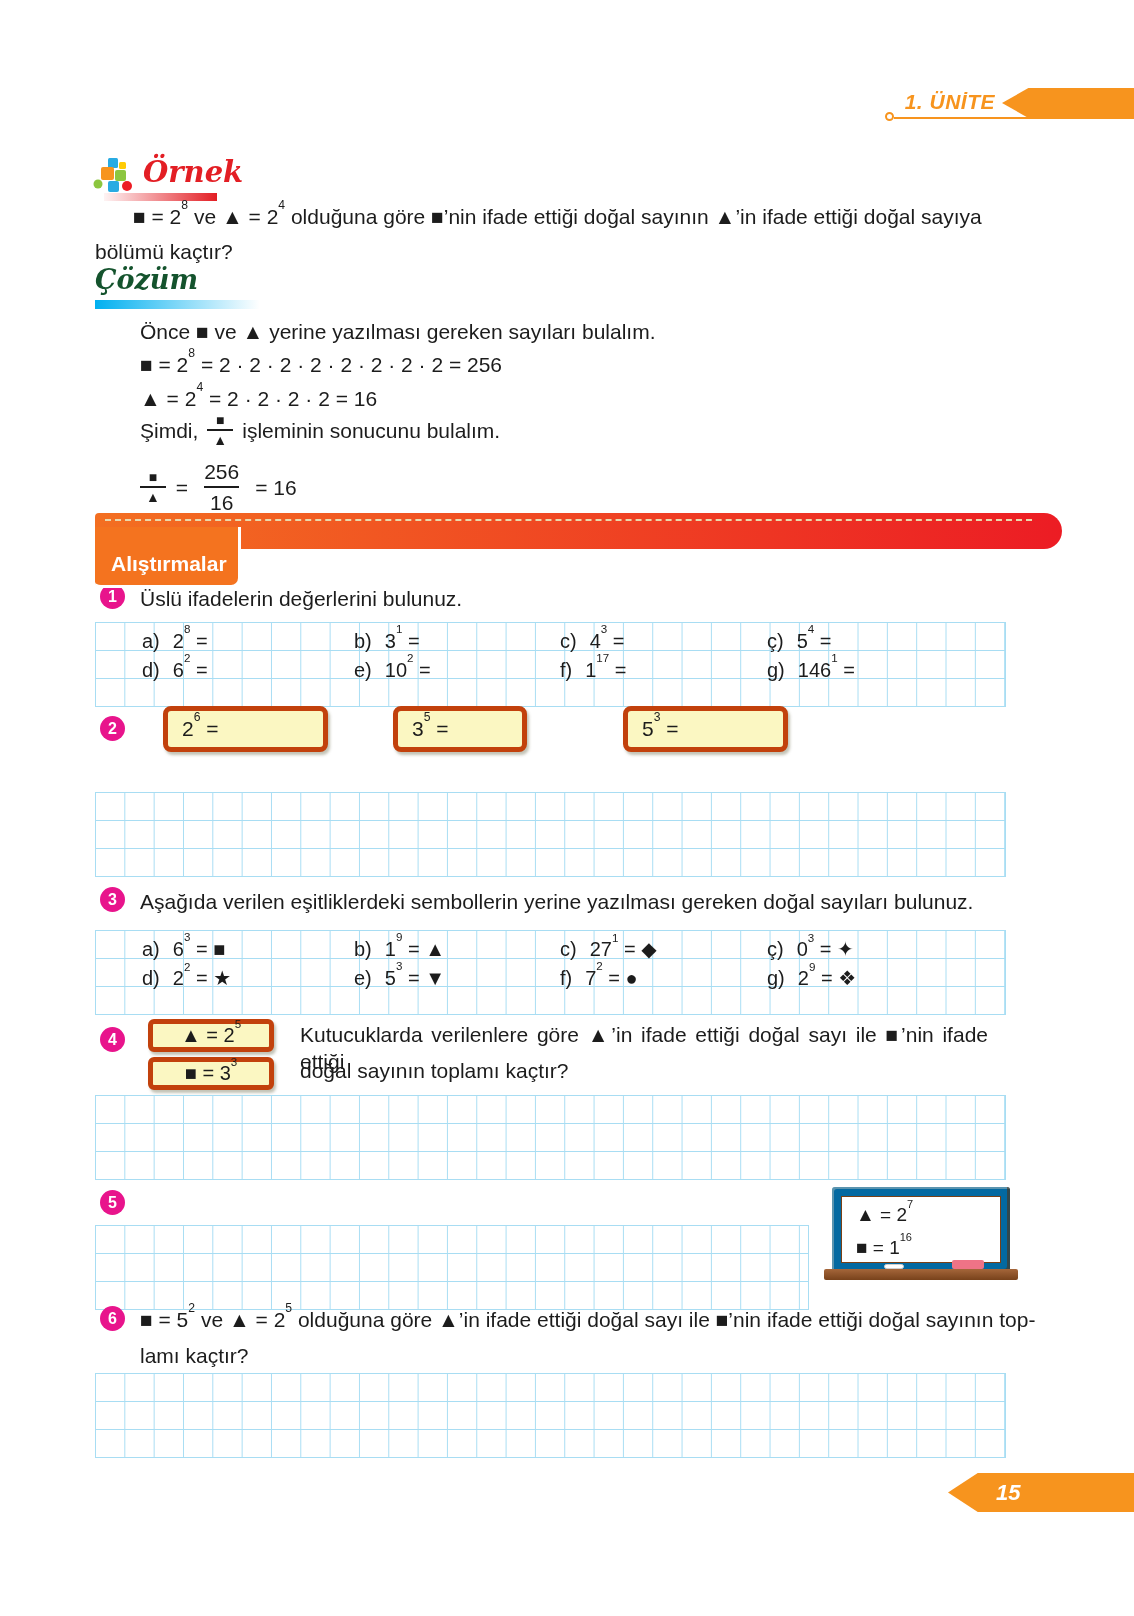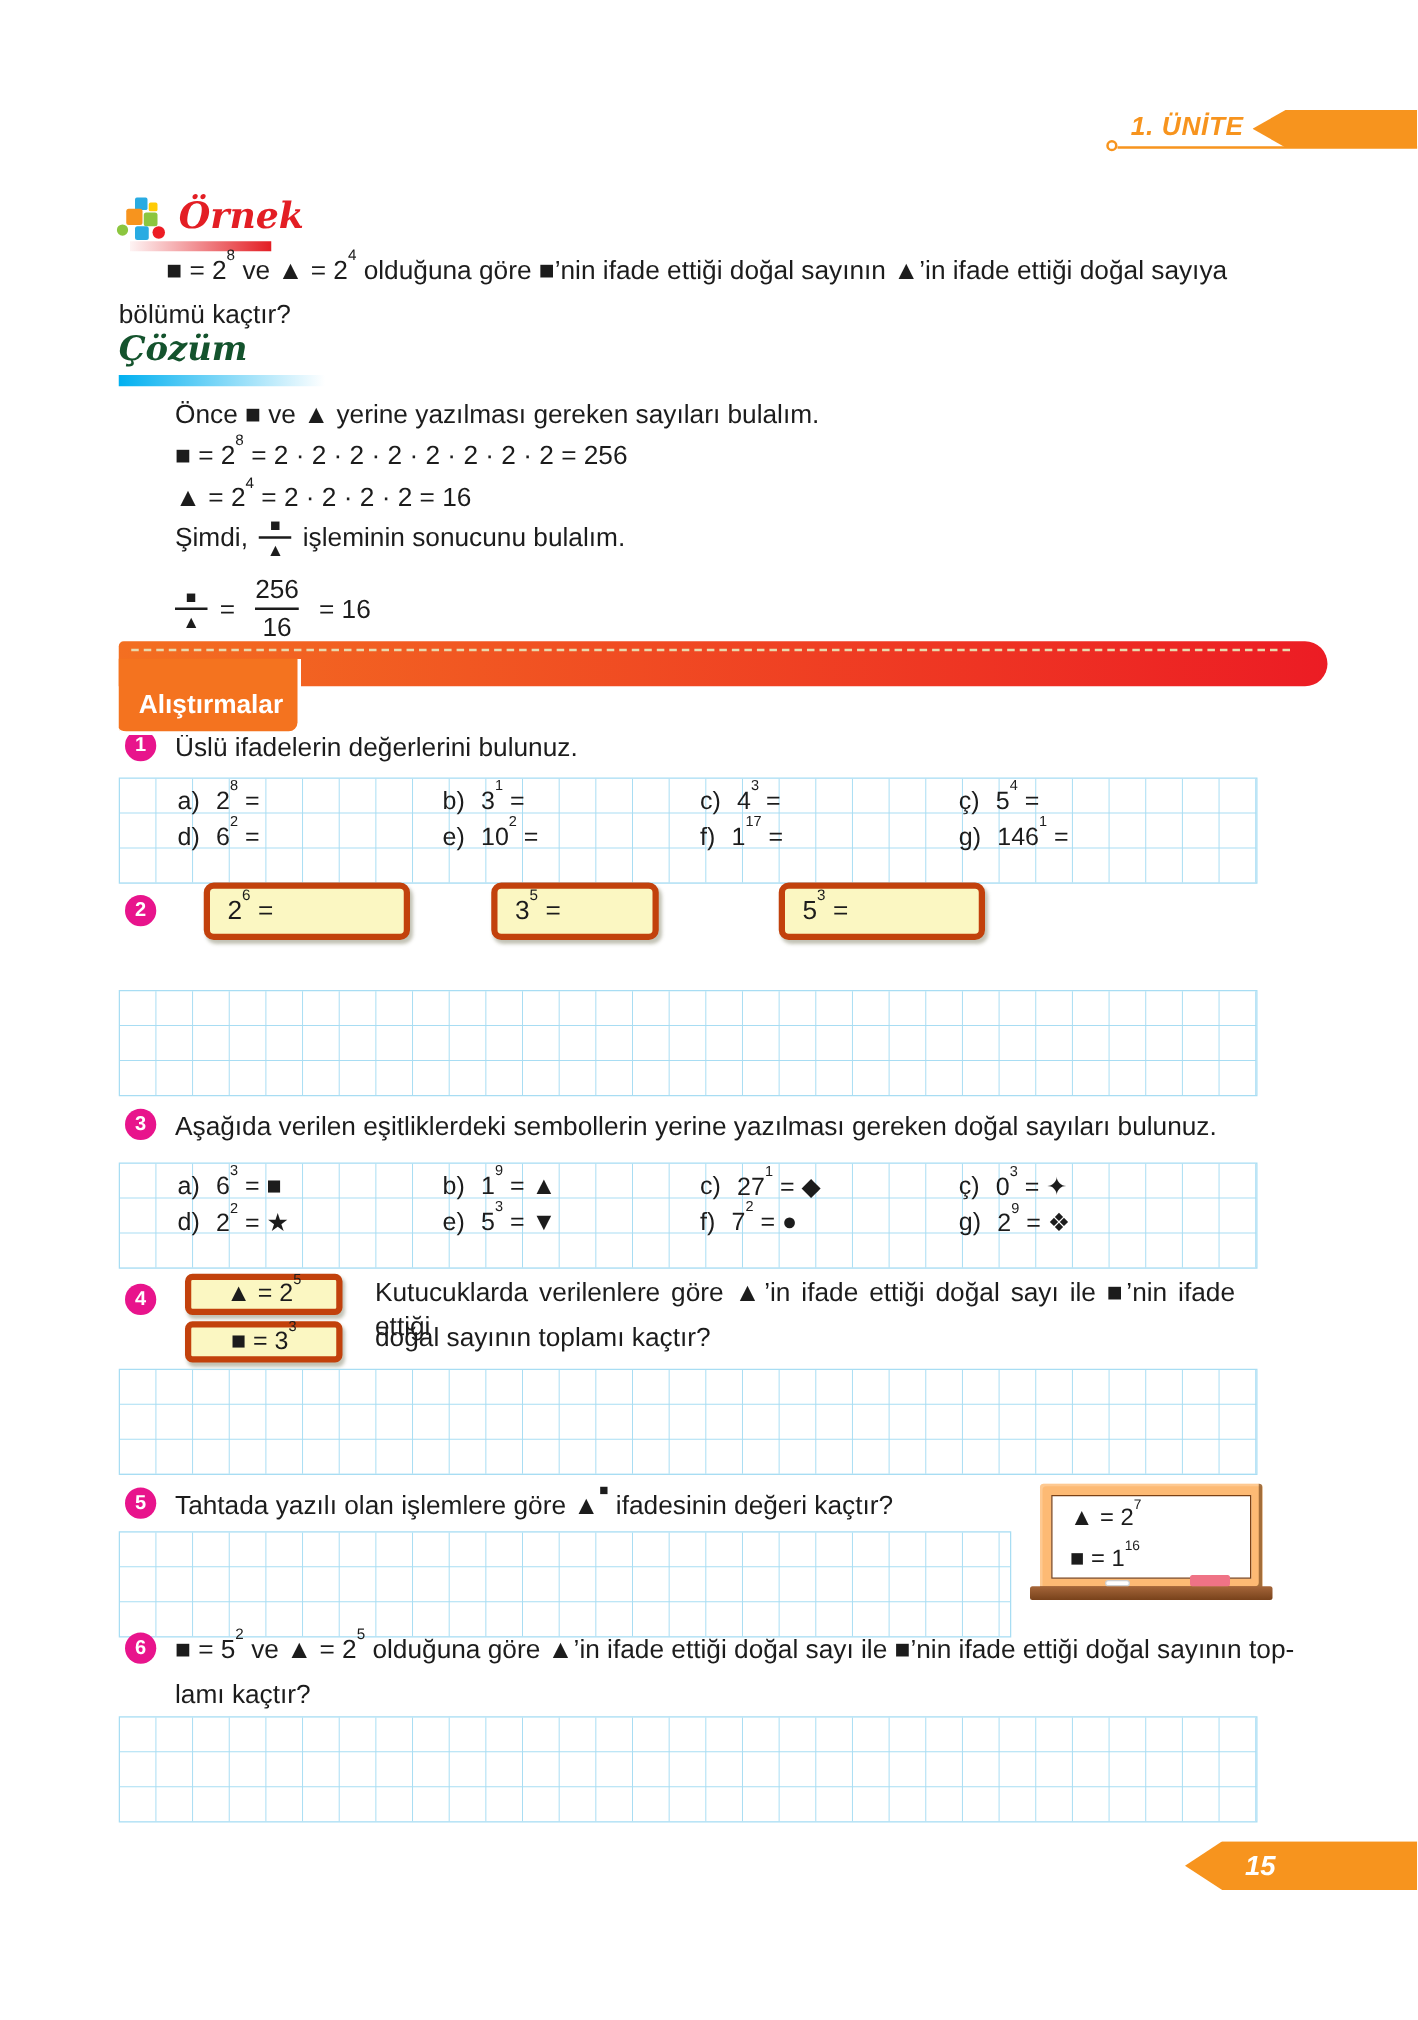--- a/index.html
+++ b/index.html
@@ -99,21 +99,21 @@
     position: absolute; background: #fbf7c2; border: 5px solid #c2410c;
     border-radius: 8px; box-shadow: 2px 3px 3px rgba(120,120,90,0.45);
     display: flex; align-items: center; font-size: 21px;
   }
   .ybox.pad { padding-left: 14px; }
   .ybox.center { justify-content: center; font-size: 20px; }
 
   
   .board-frame {
     position: absolute; left: 832px; top: 1187px; width: 178px; height: 85px;
-    background: #fdba74; border-radius: 3px;
+    background: #0369a1; border-radius: 3px;
     box-shadow: inset -3px -3px 0 rgba(90,45,10,0.55), inset 2px 2px 0 rgba(255,230,200,0.35);
     padding-left: 25px;
   }
   .board-inner {
     position: absolute; left: 9px; top: 9px; right: 9px; bottom: 9px;
     background: #ffffff; border: 1px solid #7a4015;
   }
   .board-line { position: absolute; left: 14px; font-size: 19px; }
   .board-tray {
     position: absolute; left: 824px; top: 1269px; width: 194px; height: 11px;
@@ -287,21 +287,20 @@
     <span>▲ = 2<sup>5</sup></span>
     </div>
   <div class="ybox center" style="left:148px;top:1057px;width:126px;height:33px;border-radius:6px">
     <span>■ = 3<sup>3</sup></span>
     </div>
   <div class="abs bodytext" style="left:300px;top:1021px;width:688px;text-align:justify;text-align-last:justify">Kutucuklarda verilenlere göre ▲’in ifade ettiği doğal sayı ile ■’nin ifade ettiği</div>
   <div class="abs bodytext" style="left:300px;top:1057px">doğal sayının toplamı kaçtır?</div>
   <div class="grid" style="left:95px;top:1095px;width:911px;height:85px"></div>
 
   <div class="numcircle" style="left:100px;top:1190px">5</div>
-  <div class="abs bodytext" style="left:140px;top:1191px">Tahtada yazılı olan işlemlere göre ▲<sup>■</sup> ifadesinin değeri kaçtır?</div>
 
   <div class="board-frame">
     <div class="board-inner">
       <div class="board-line" style="top:7px">▲ = 2<sup>7</sup></div>
       <div class="board-line" style="top:40px">■ = 1<sup>16</sup></div>
     </div>
   </div>
   <div class="board-tray"></div>
   <div class="chalk"></div>
   <div class="eraser"></div>

